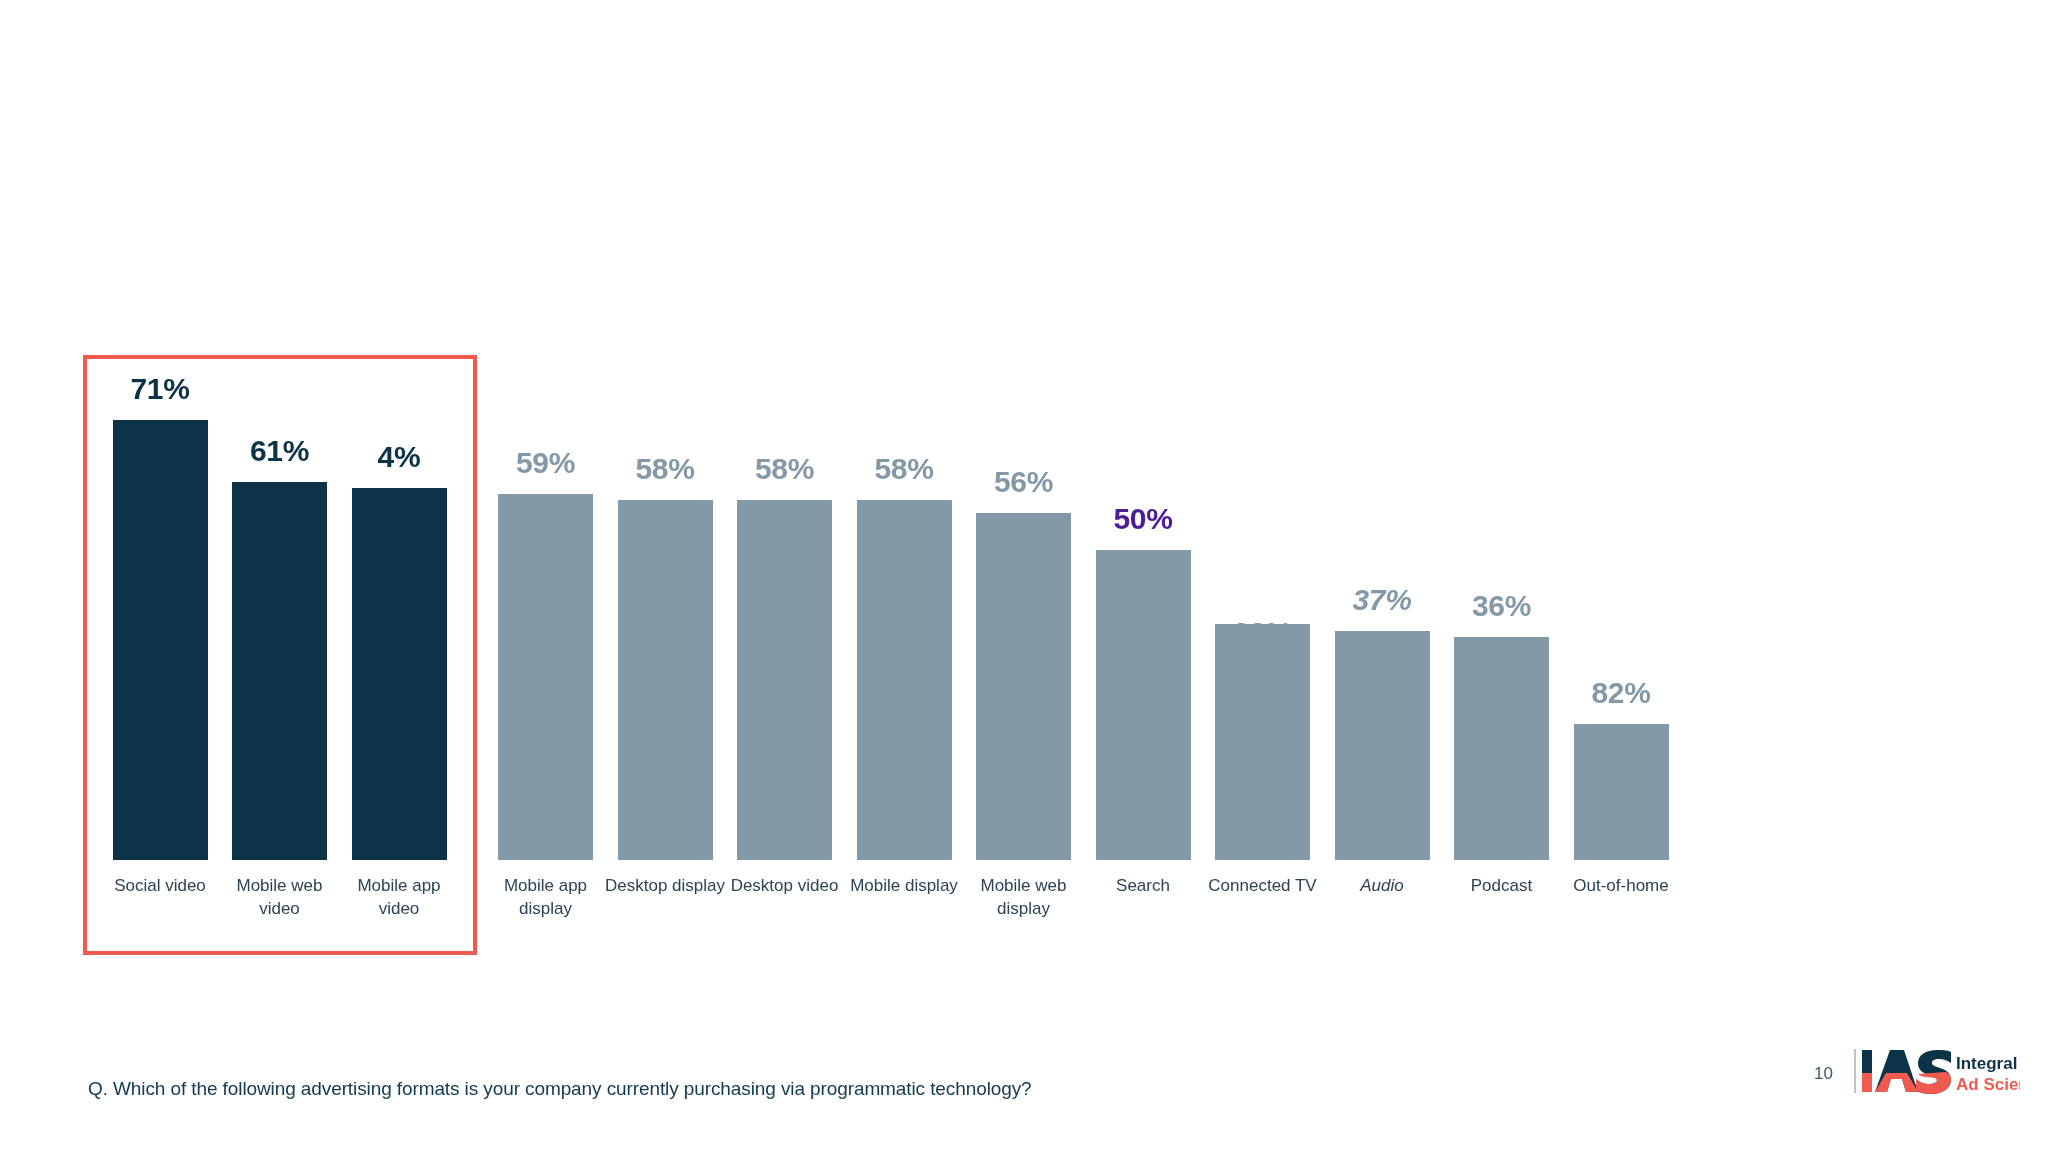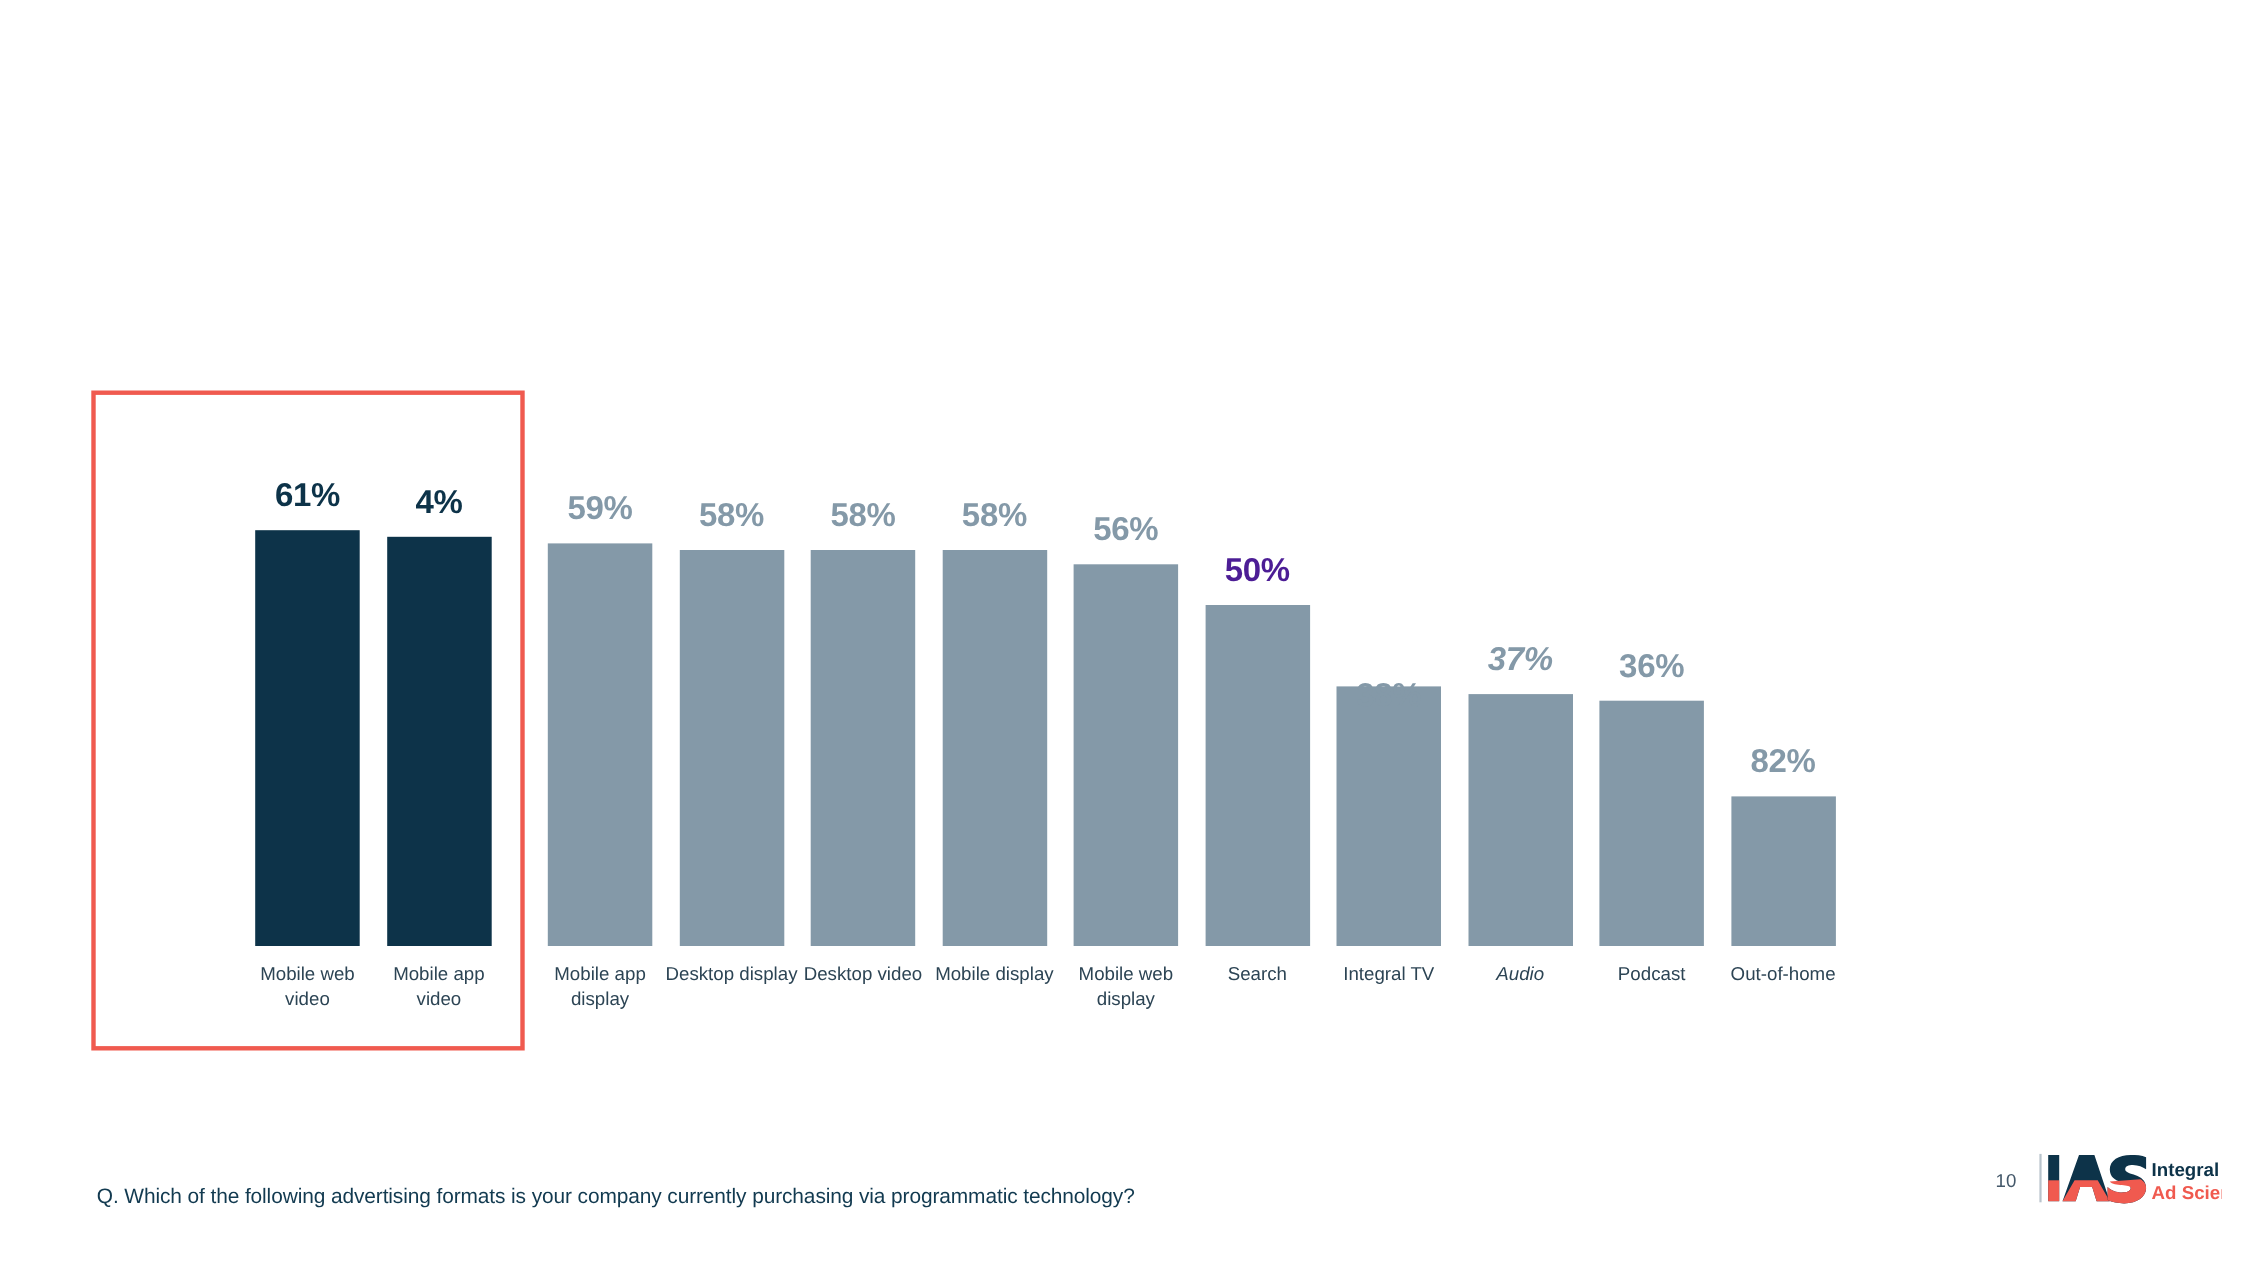--- a/index.html
+++ b/index.html
@@ -116,20 +116,25 @@
   }
   .logo svg { display: block; }
 </style>
 </head>
 <body>
 
 <div class="slide">
 
 
   <div class="chart" id="chart-root">
+      <div class="bar-col" style="left: 112.5px; width: 95px; top: 0px; height: 860px;">
+        <div class="bar-rect" style="height: 440.2px; background: rgb(13, 51, 73);"></div>
+        <div class="bar-value" style="top: 371.8px; color: rgb(13, 51, 73);">71%</div>
+        <div class="bar-label">Social video</div>
+      </div>
       <div class="bar-col" style="left: 232px; width: 95px; top: 0px; height: 860px;">
         <div class="bar-rect" style="height: 378.2px; background: rgb(13, 51, 73);"></div>
         <div class="bar-value" style="top: 433.8px; color: rgb(13, 51, 73);">61%</div>
         <div class="bar-label">Mobile web
 video</div>
       </div>
       <div class="bar-col" style="left: 351.5px; width: 95px; top: 0px; height: 860px;">
         <div class="bar-rect" style="height: 372px; background: rgb(13, 51, 73);"></div>
         <div class="bar-value" style="top: 440px; color: rgb(13, 51, 73);">4%</div>
         <div class="bar-label">Mobile app
@@ -163,21 +168,21 @@
 display</div>
       </div>
       <div class="bar-col" style="left: 1095.5px; width: 95px; top: 0px; height: 860px;">
         <div class="bar-rect" style="height: 310px; background: rgb(132, 153, 168);"></div>
         <div class="bar-value" style="top: 502px; color: #4c1d95;">50%</div>
         <div class="bar-label">Search</div>
       </div>
       <div class="bar-col" style="left: 1215px; width: 95px; top: 0px; height: 860px;">
         <div class="bar-rect" style="height: 235.6px; background: rgb(132, 153, 168);"></div>
         <div class="bar-value" style="top: 576.4px; color: rgb(132, 153, 168); margin-top: 40px;">38%</div>
-        <div class="bar-label">Integral TV</div>
+        <div class="bar-label">Connected TV</div>
       </div>
       <div class="bar-col" style="left: 1334.5px; width: 95px; top: 0px; height: 860px; font-style: italic;">
         <div class="bar-rect" style="height: 229.4px; background: rgb(132, 153, 168);"></div>
         <div class="bar-value" style="top: 582.6px; color: rgb(132, 153, 168);">37%</div>
         <div class="bar-label">Audio</div>
       </div>
       <div class="bar-col" style="left: 1454px; width: 95px; top: 0px; height: 860px;">
         <div class="bar-rect" style="height: 223.2px; background: rgb(132, 153, 168);"></div>
         <div class="bar-value" style="top: 588.8px; color: rgb(132, 153, 168);">36%</div>
         <div class="bar-label">Podcast</div>

